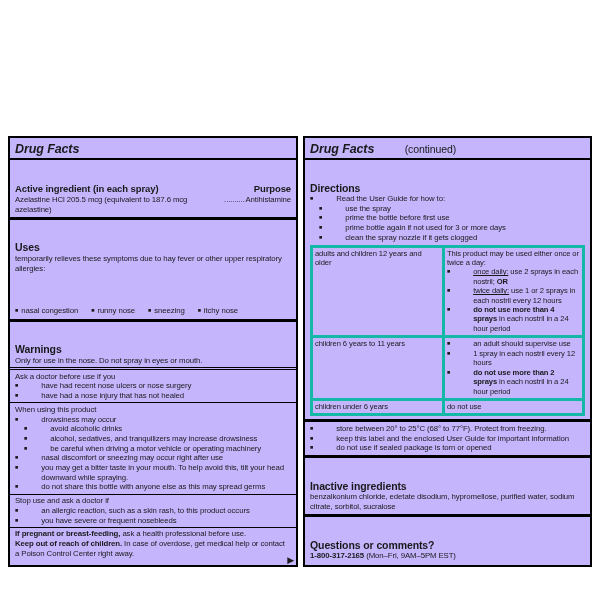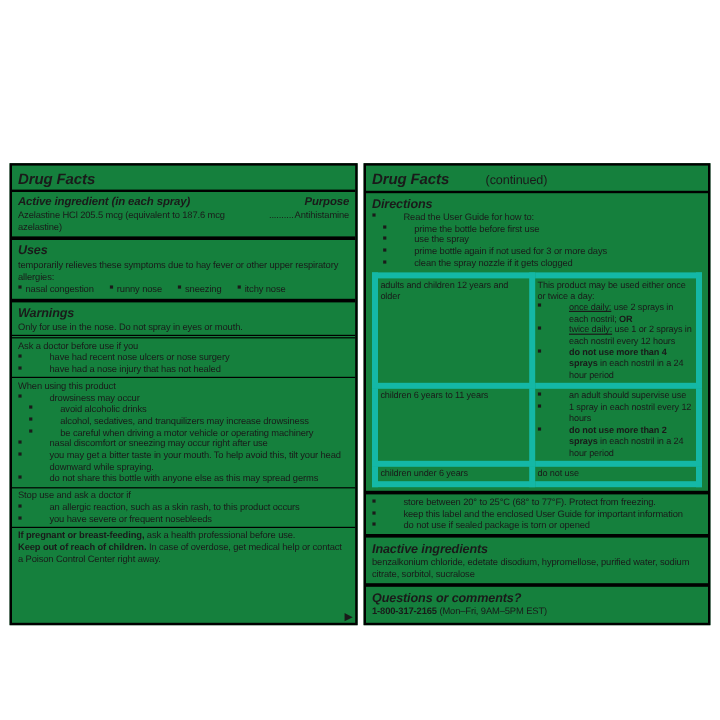--- a/index.html
+++ b/index.html
@@ -9,54 +9,54 @@
     color:#1a1a1a;
     letter-spacing:-0.1px;
     position:relative;
   }
   .sheet { position:relative; width:600px; height:600px; background:#fff; }
   .panels {
     position:absolute; left:8px; top:136px; width:584px;
     display:flex; gap:5px; align-items:stretch;
   }
   .panel {
-    border:2px solid #000; background:#15803d;
+    border:2px solid #000; background:#c4b5fd;
     padding:2px 5px 4px 5px;
     font-size:7.8px; line-height:9.7px;
     width:290px;
   }
   .panel.left { min-height:327px; position:relative; }
   .panel.right { width:289px; min-height:329px; }
 
   .df-title { font-size:12.5px; line-height:14px; font-weight:bold; font-style:italic; padding:2px 0 1px 0; }
   .continued { font-size:10.5px; font-style:normal; font-weight:normal;padding-left:27px; }
-  .sec-head { font-size:10.5px; line-height:12px; font-weight:bold; font-style:italic; padding:1.5px 0 0.5px 0; }
+  .sec-head { font-size:10.5px; line-height:12px; font-weight:bold; padding:1.5px 0 0.5px 0;margin-top:20px; }
   .sec-head.sm { font-size:9.5px; }
   .subhead { font-weight:normal; }
   b { font-weight:bold; }
   .u { text-decoration:underline; }
 
   .rule { border-top:1px solid #000; margin:1.5px -5px; }
   .rule.med { border-top-width:2px; margin-top:1px; margin-bottom:1px; }
   .rule.thick { border-top-width:3px; margin-top:2.5px; margin-bottom:2px; }
 
   .ai-head { display:flex; justify-content:space-between; }
   .ai-line { display:flex; }
   .ai-line .leader { flex:1 1 auto; overflow:hidden; white-space:nowrap; padding:0 1px; }
 
   .bullet { display:flex; gap:3px; }
   .bullet.sub { padding-left:9px; }
   .blt { flex:0 0 auto; font-size:5.5px; line-height:9.7px; }
   .bullet .txt { flex:1 1 auto;padding-left:20px; }
 
-  .symptoms { display:flex; gap:13px; padding-top:1px; }
+  .symptoms { display:flex; gap:13px; padding-top:1px;margin-top:32px; }
   .symptoms .bullet { gap:3px; }
 
   .dose-table { width:100%; border-collapse:collapse; margin-top:2px; font-size:7.6px; line-height:9.4px; }
-  .dose-table td { border:5px solid #14b8a6; vertical-align:top; padding:1px 3px 2px 2px; }
+  .dose-table td { border:3px solid #14b8a6; vertical-align:top; padding:1px 3px 2px 2px; }
   .dose-table td.age { width:48.5%; }
 
   .cont-arrow { position:absolute; right:2px; bottom:0px; font-size:9px; line-height:10px; }
 </style>
 </head>
 <body>
 
 <div class="sheet">
   <div class="panels">
 
@@ -166,25 +166,25 @@
       <h1 class="df-title"><span>Drug Facts</span> <span class="continued">(continued)</span></h1>
       <div class="rule med"></div>
 
       <h2 class="sec-head">Directions</h2>
       <div class="bullet">
           <span class="blt">■</span>
           <span class="txt">Read the User Guide for how to:</span>
         </div>
       <div class="bullet sub">
           <span class="blt">■</span>
+          <span class="txt">use the spray</span>
+        </div>
+      <div class="bullet sub">
+          <span class="blt">■</span>
           <span class="txt">prime the bottle before first use</span>
-        </div>
-      <div class="bullet sub">
-          <span class="blt">■</span>
-          <span class="txt">use the spray</span>
         </div>
       <div class="bullet sub">
           <span class="blt">■</span>
           <span class="txt">prime bottle again if not used for 3 or more days</span>
         </div>
       <div class="bullet sub">
           <span class="blt">■</span>
           <span class="txt">clean the spray nozzle if it gets clogged</span>
         </div>
 

